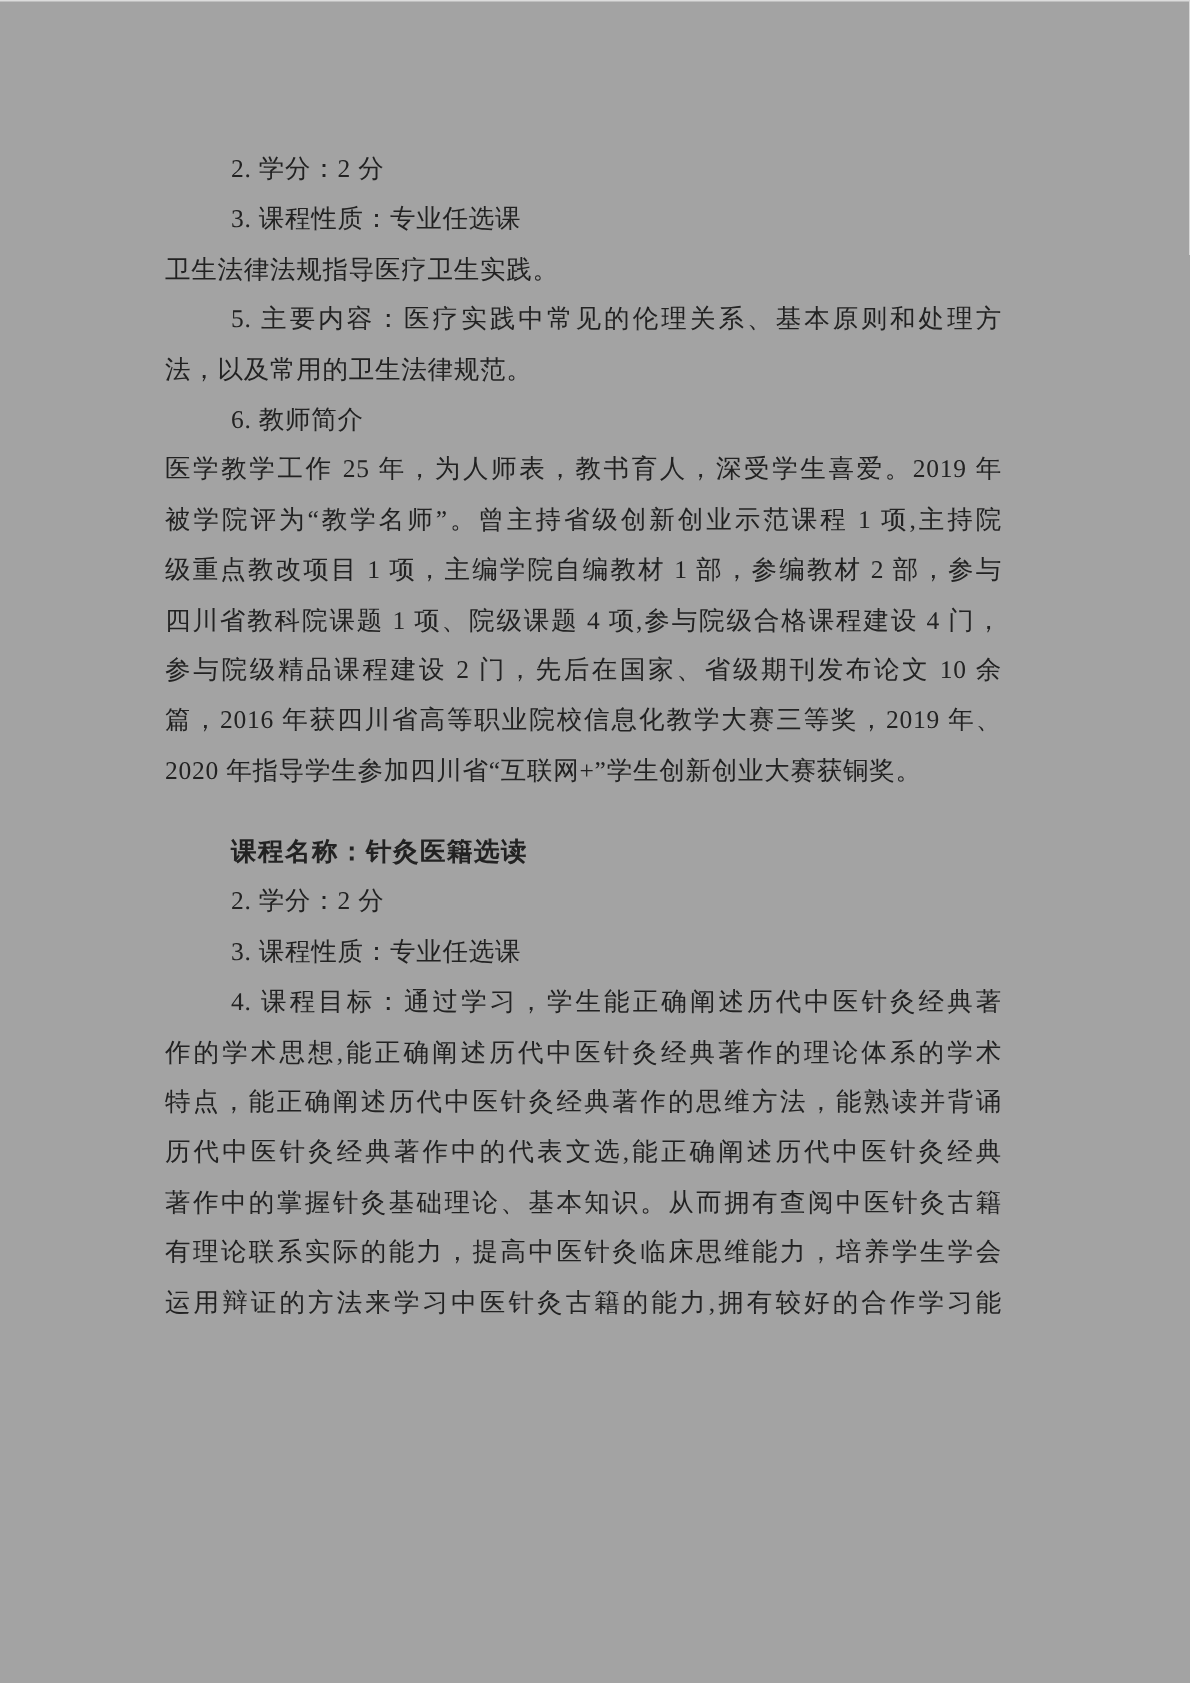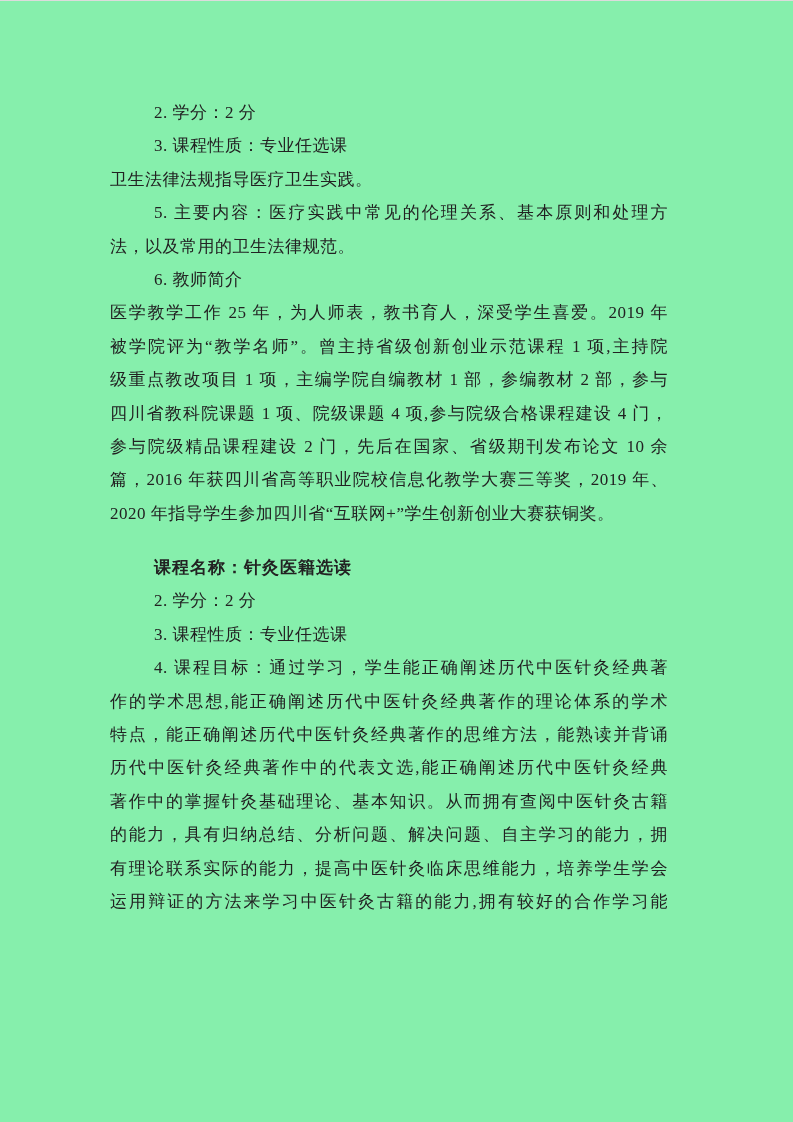--- a/index.html
+++ b/index.html
@@ -4,21 +4,21 @@
 <style>
   html, body {
     margin: 0;
     padding: 0;
     background: #ffffff;
   }
   .page {
     position: relative;
     width: 793px;
     height: 1122px;
-    background: #86efac;
+    background: #a3a3a3;
     color: #222222;
     font-family: "Liberation Serif", "DejaVu Serif", serif;
     overflow: hidden;
   }
   .page-top-edge {
     position: absolute;
     top: 0; left: 0;
     width: 100%;
     height: 1px;
     background: #dcdcdc;
@@ -70,17 +70,16 @@
     <div class="line fill">篇，2016 年获四川省高等职业院校信息化教学大赛三等奖，2019 年、</div>
     <div class="line">2020 年指导学生参加四川省“互联网+”学生创新创业大赛获铜奖。</div>
     <div class="line indent heading">课程名称：针灸医籍选读</div>
     <div class="line indent">2. 学分：2 分</div>
     <div class="line indent">3. 课程性质：专业任选课</div>
     <div class="line indent fill">4. 课程目标：通过学习，学生能正确阐述历代中医针灸经典著</div>
     <div class="line fill">作的学术思想,能正确阐述历代中医针灸经典著作的理论体系的学术</div>
     <div class="line fill">特点，能正确阐述历代中医针灸经典著作的思维方法，能熟读并背诵</div>
     <div class="line fill">历代中医针灸经典著作中的代表文选,能正确阐述历代中医针灸经典</div>
     <div class="line fill">著作中的掌握针灸基础理论、基本知识。从而拥有查阅中医针灸古籍</div>
-    <div class="line fill">的能力，具有归纳总结、分析问题、解决问题、自主学习的能力，拥</div>
     <div class="line fill">有理论联系实际的能力，提高中医针灸临床思维能力，培养学生学会</div>
     <div class="line fill">运用辩证的方法来学习中医针灸古籍的能力,拥有较好的合作学习能</div>
   </div>
 </div>
 
 </body></html>

